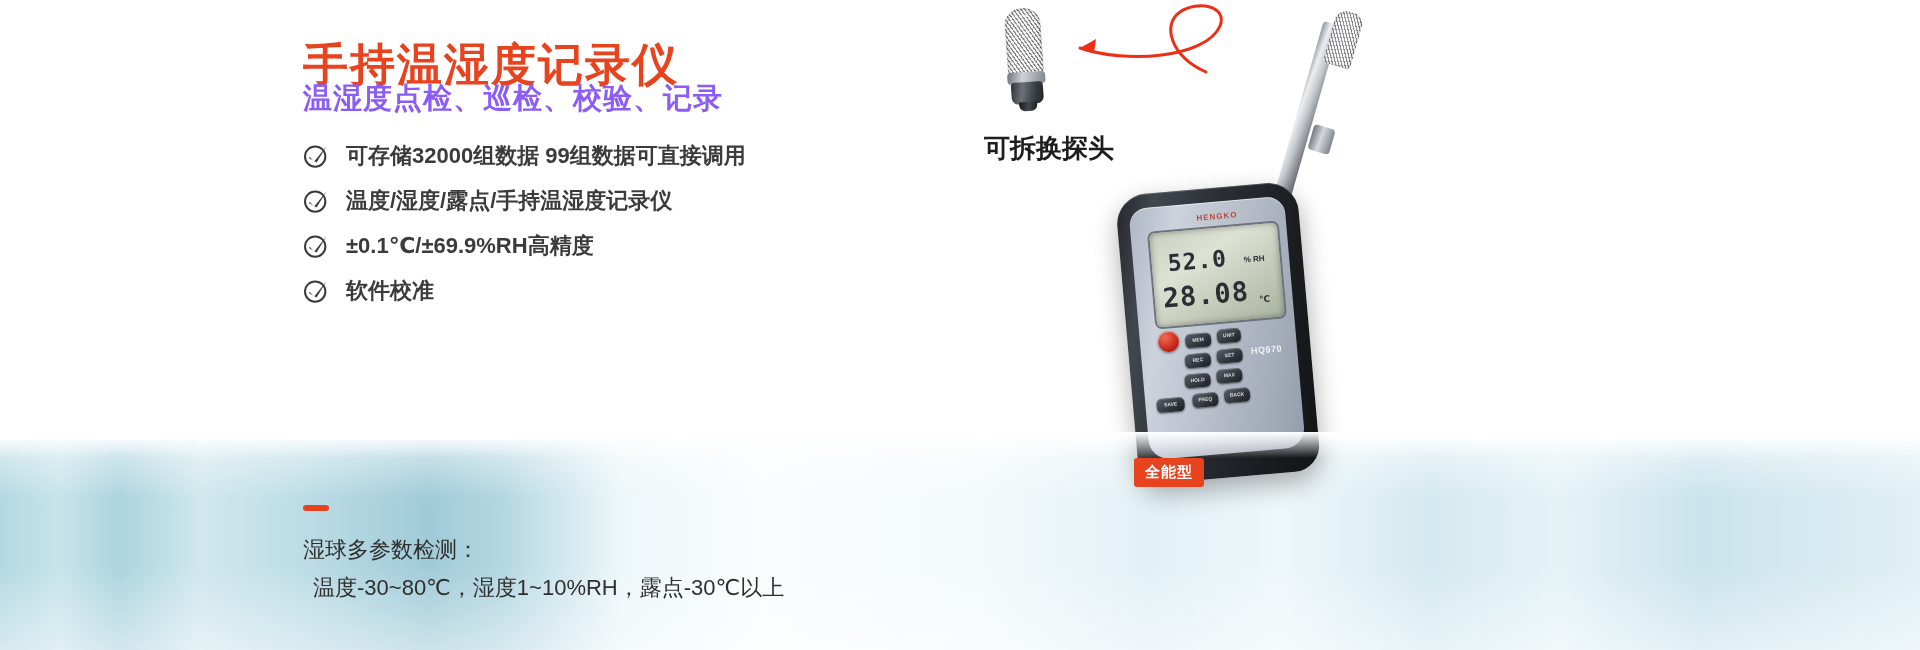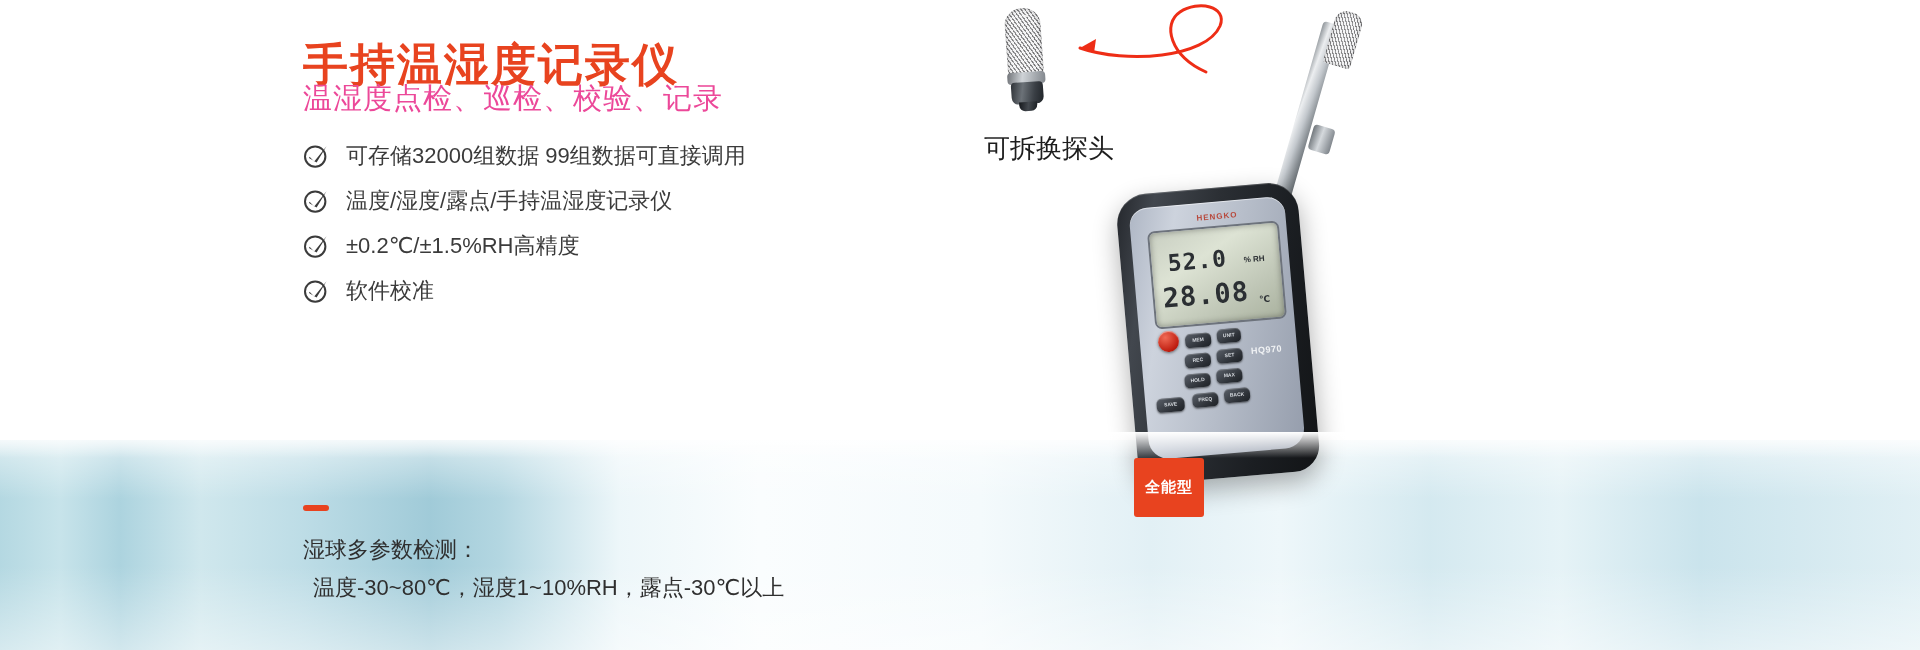--- a/index.html
+++ b/index.html
@@ -45,29 +45,29 @@
   }
 
   
   .title{
     position:absolute;left:303px;top:14px;
     font-size:45px;line-height:54px;font-weight:bold;letter-spacing:2px;
     color:#e8431f;white-space:nowrap;margin-top:24px;
   }
   .subtitle{
     position:absolute;left:303px;top:80px;
-    font-size:29px;line-height:36px;font-weight:normal;letter-spacing:1px;
-    color:#ec4899;white-space:nowrap;
+    font-size:29px;line-height:36px;font-weight:bold;letter-spacing:1px;
+    color:#8b5cf6;white-space:nowrap;
   }
   .features{position:absolute;left:303px;top:133px;width:760px;}
   .feature{display:flex;align-items:center;height:45px;}
   .feature .ico{width:26px;height:26px;flex:0 0 26px;margin-right:17px;position:relative;}
   .feature .ico svg{display:block;width:26px;height:26px;overflow:visible;}
   .feature .txt{
-    font-size:22px;line-height:26px;color:#3b3b3b;font-weight:normal;white-space:nowrap;
+    font-size:22px;line-height:26px;color:#3b3b3b;font-weight:bold;white-space:nowrap;
   }
 
   .env{position:absolute;left:303px;top:505px;width:720px;}
   .env-dash{width:26px;height:6px;border-radius:3px;background:#e8431f;margin-bottom:20px;}
   .env-line{font-size:22px;line-height:38px;color:#2f2f2f;white-space:nowrap;}
   .env-line.second{padding-left:10px;}
 
   
   .probe{position:absolute;left:1003px;top:8px;width:46px;height:102px;transform:rotate(-4deg);}
   .probe .mesh{
@@ -88,21 +88,21 @@
     position:absolute;left:6px;top:74px;width:32px;height:22px;border-radius:4px 4px 7px 7px;
     background:linear-gradient(100deg,#2d3136,#6c7278 35%,#3a3f45 70%,#1f2328 100%);
   }
   .probe .tip{
     position:absolute;left:13px;top:94px;width:18px;height:9px;border-radius:0 0 6px 6px;
     background:linear-gradient(100deg,#15181c,#44494f 50%,#191d21 100%);
   }
   .arrow-svg{position:absolute;left:1030px;top:0px;width:230px;height:110px;overflow:visible;}
   .probe-label{
     position:absolute;left:984px;top:132px;
-    font-size:26px;line-height:32px;font-weight:normal;color:#1d1d1d;white-space:nowrap;
+    font-size:26px;line-height:32px;font-weight:bold;color:#1d1d1d;white-space:nowrap;
   }
 
   
   .meter{position:absolute;left:1075px;top:6px;width:310px;height:480px;}
   .stem{
     position:absolute;left:196px;top:10px;width:17px;height:190px;
     transform-origin:50% 100%;transform:rotate(16deg);
     background:linear-gradient(94deg,#8e9499 0%,#eceef0 26%,#c3c8cd 52%,#8a9095 78%,#5e6469 100%);
     border-radius:4px;
   }
@@ -172,21 +172,21 @@
   .k7{left:14px;top:70px;width:28px;height:14px;}
   .k8{left:50px;top:68px;width:26px;height:14px;}
   .k9{left:82px;top:66px;width:26px;height:14px;}
   .hq{
     position:absolute;left:176px;top:338px;width:44px;transform:rotate(-5deg);
     font-size:9px;font-weight:bold;color:#f0f2f4;letter-spacing:.5px;
   }
   .badge{
     position:absolute;left:1134px;top:458px;
     background:#e8431f;color:#fff;font-size:15px;font-weight:bold;
-    padding:20px 11px;border-radius:3px;white-space:nowrap;letter-spacing:1px;
+    padding:5px 11px;border-radius:3px;white-space:nowrap;letter-spacing:1px;
   }
 </style>
 </head>
 <body>
 
 <div class="banner">
 
   <div class="bg-top"></div>
   <div class="bg-bottom">
     
@@ -226,21 +226,21 @@
       <span class="txt">温度/湿度/露点/手持温湿度记录仪</span>
     </div>
 
     <div class="feature">
       <span class="ico">
         <svg viewBox="0 0 26 26">
           <circle cx="12.2" cy="13.6" r="10.2" fill="none" stroke="#3b3b3b" stroke-width="2"></circle>
           <path d="M6.6 13.8 L11.2 18.4 L23.5 3.2 L13.6 19.6 L6.0 15.0 Z" fill="#3b3b3b"></path>
         </svg>
       </span>
-      <span class="txt">±0.2℃/±1.5%RH高精度</span>
+      <span class="txt">±0.1℃/±69.9%RH高精度</span>
     </div>
 
 
     <div class="feature">
       <span class="ico">
         <svg viewBox="0 0 26 26">
           <circle cx="12.2" cy="13.6" r="10.2" fill="none" stroke="#3b3b3b" stroke-width="2"></circle>
           <path d="M6.6 13.8 L11.2 18.4 L23.5 3.2 L13.6 19.6 L6.0 15.0 Z" fill="#3b3b3b"></path>
         </svg>
       </span>

